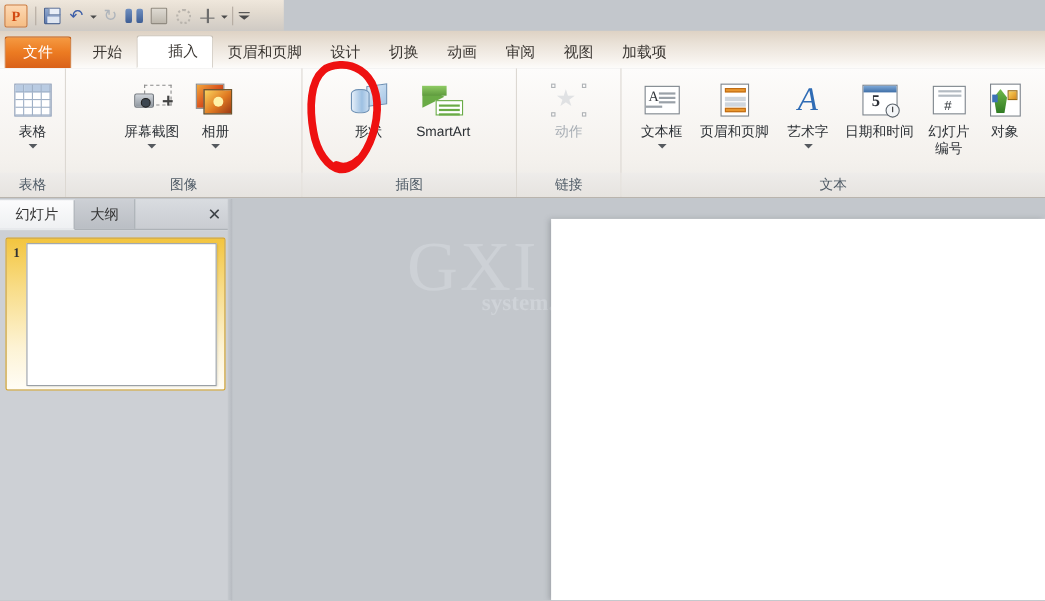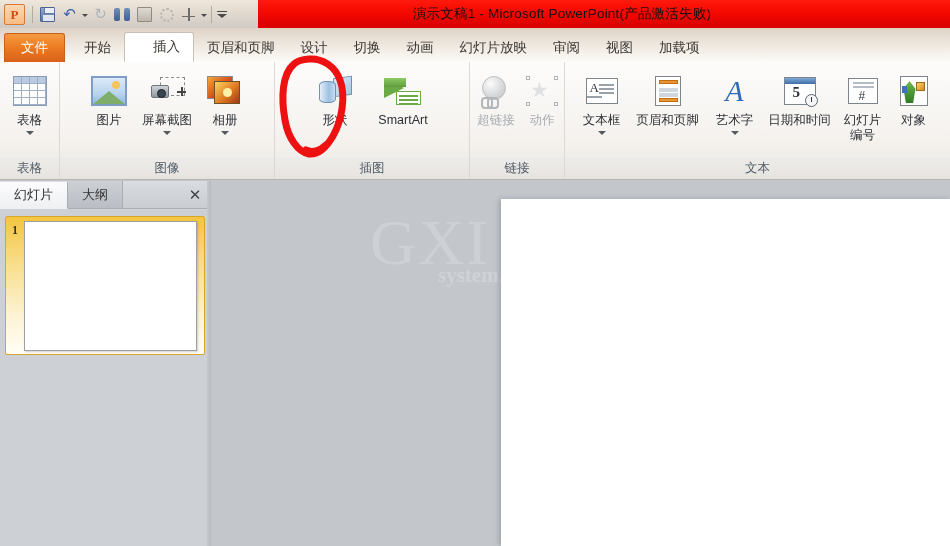--- a/index.html
+++ b/index.html
@@ -639,34 +639,30 @@
           <div class="circ-ico"></div>
         </div>
       <div class="qat-ico">
           <div class="cross-ico"></div>
         </div>
       <div class="mini-caret"></div>
       <div class="qat-sep"></div>
       <div class="dbl-caret"></div>
     </div>
 
-    <div class="title-red">
-      <span class="title-text">演示文稿1 - Microsoft PowerPoint(产品激活失败)</span>
-    </div>
   </div>
 
   <div class="tabstrip">
     <div class="tab file">文件</div>
     <div class="tab">开始</div>
     <div class="tab active">插入</div>
     <div class="tab">页眉和页脚</div>
     <div class="tab">设计</div>
     <div class="tab">切换</div>
     <div class="tab">动画</div>
-    <div class="tab">幻灯片放映</div>
     <div class="tab">审阅</div>
     <div class="tab">视图</div>
     <div class="tab">加载项</div>
   </div>
 
   <div class="ribbon">
 
     <div class="rgroup" style="width:60px">
       <div class="grow">
         <div class="btn">
@@ -692,26 +688,20 @@
           </span>
           <span class="lb">表格</span>
           <span class="dropcaret"></span>
         </div>
       </div>
       <div class="glabel">表格</div>
     </div>
 
     <div class="rgroup" style="width:215px">
       <div class="grow">
-        <div class="btn">
-          <span class="ic">
-              <span class="ic-pic"></span>
-            </span>
-          <span class="lb">图片</span>
-        </div>
         <div class="btn">
           <span class="ic">
             <span class="ic-shot">
                 <span class="dash"></span>
                 <span class="cam"></span>
                 <span class="plus"></span>
               </span>
           </span>
           <span class="lb">屏幕截图</span>
           <span class="dropcaret"></span>
@@ -752,29 +742,20 @@
               </span>
           </span>
           <span class="lb">SmartArt</span>
         </div>
       </div>
       <div class="glabel">插图</div>
     </div>
 
     <div class="rgroup" style="width:95px">
       <div class="grow">
-        <div class="btn dis" style="width:50px">
-          <span class="ic">
-            <span class="ic-link">
-                <span class="globe"></span>
-                <span class="chain"></span>
-              </span>
-          </span>
-          <span class="lb">超链接</span>
-        </div>
         <div class="btn dis" style="width:42px">
           <span class="ic">
             <span class="ic-action">
               <span class="star">★</span>
               <span class="hdl h1"></span>
                 <span class="hdl h2"></span>
                 <span class="hdl h3"></span>
                 <span class="hdl h4"></span>
             </span>
           </span>

